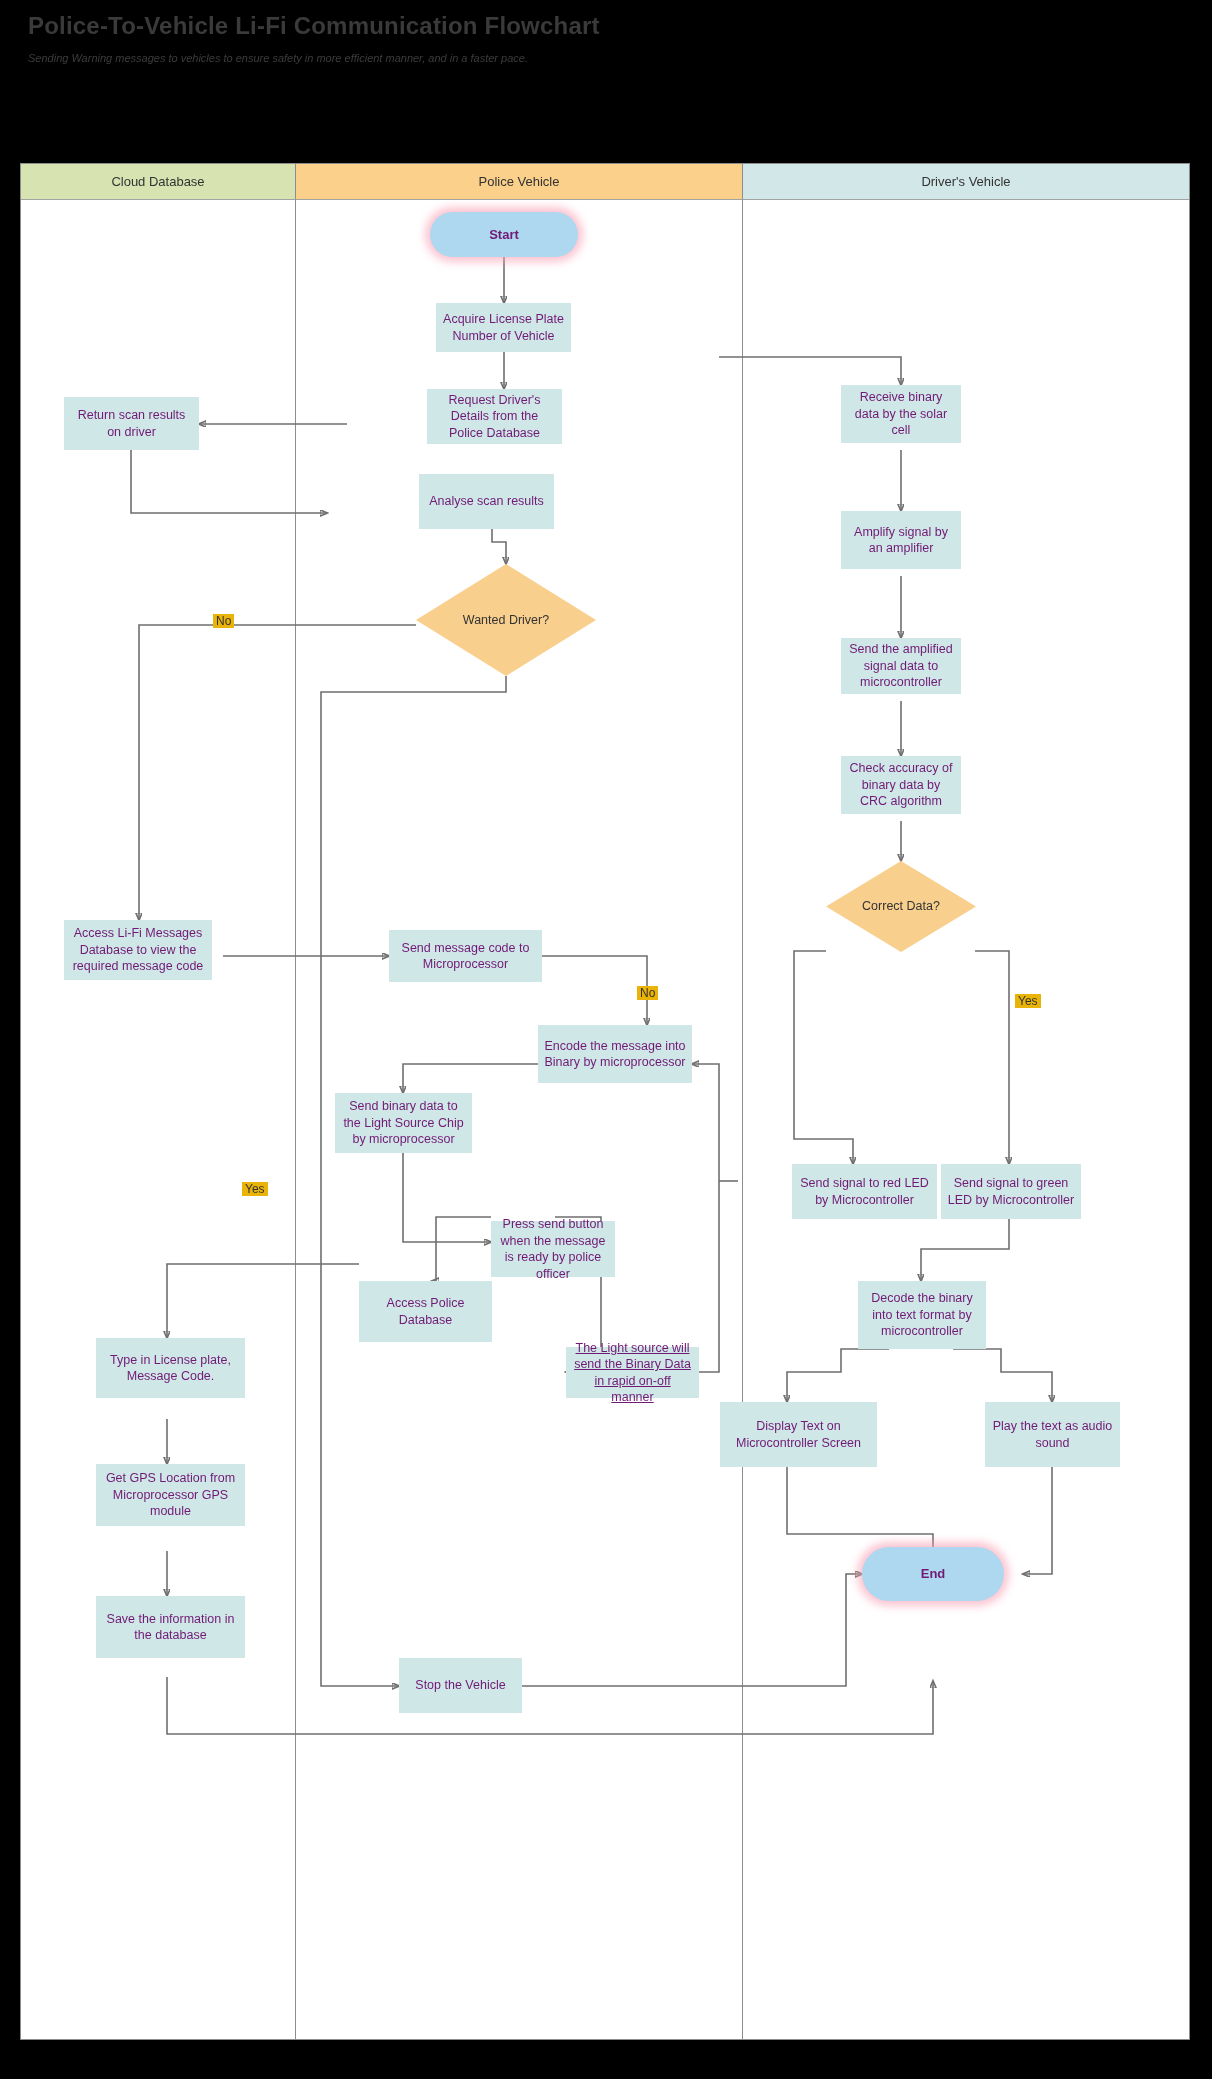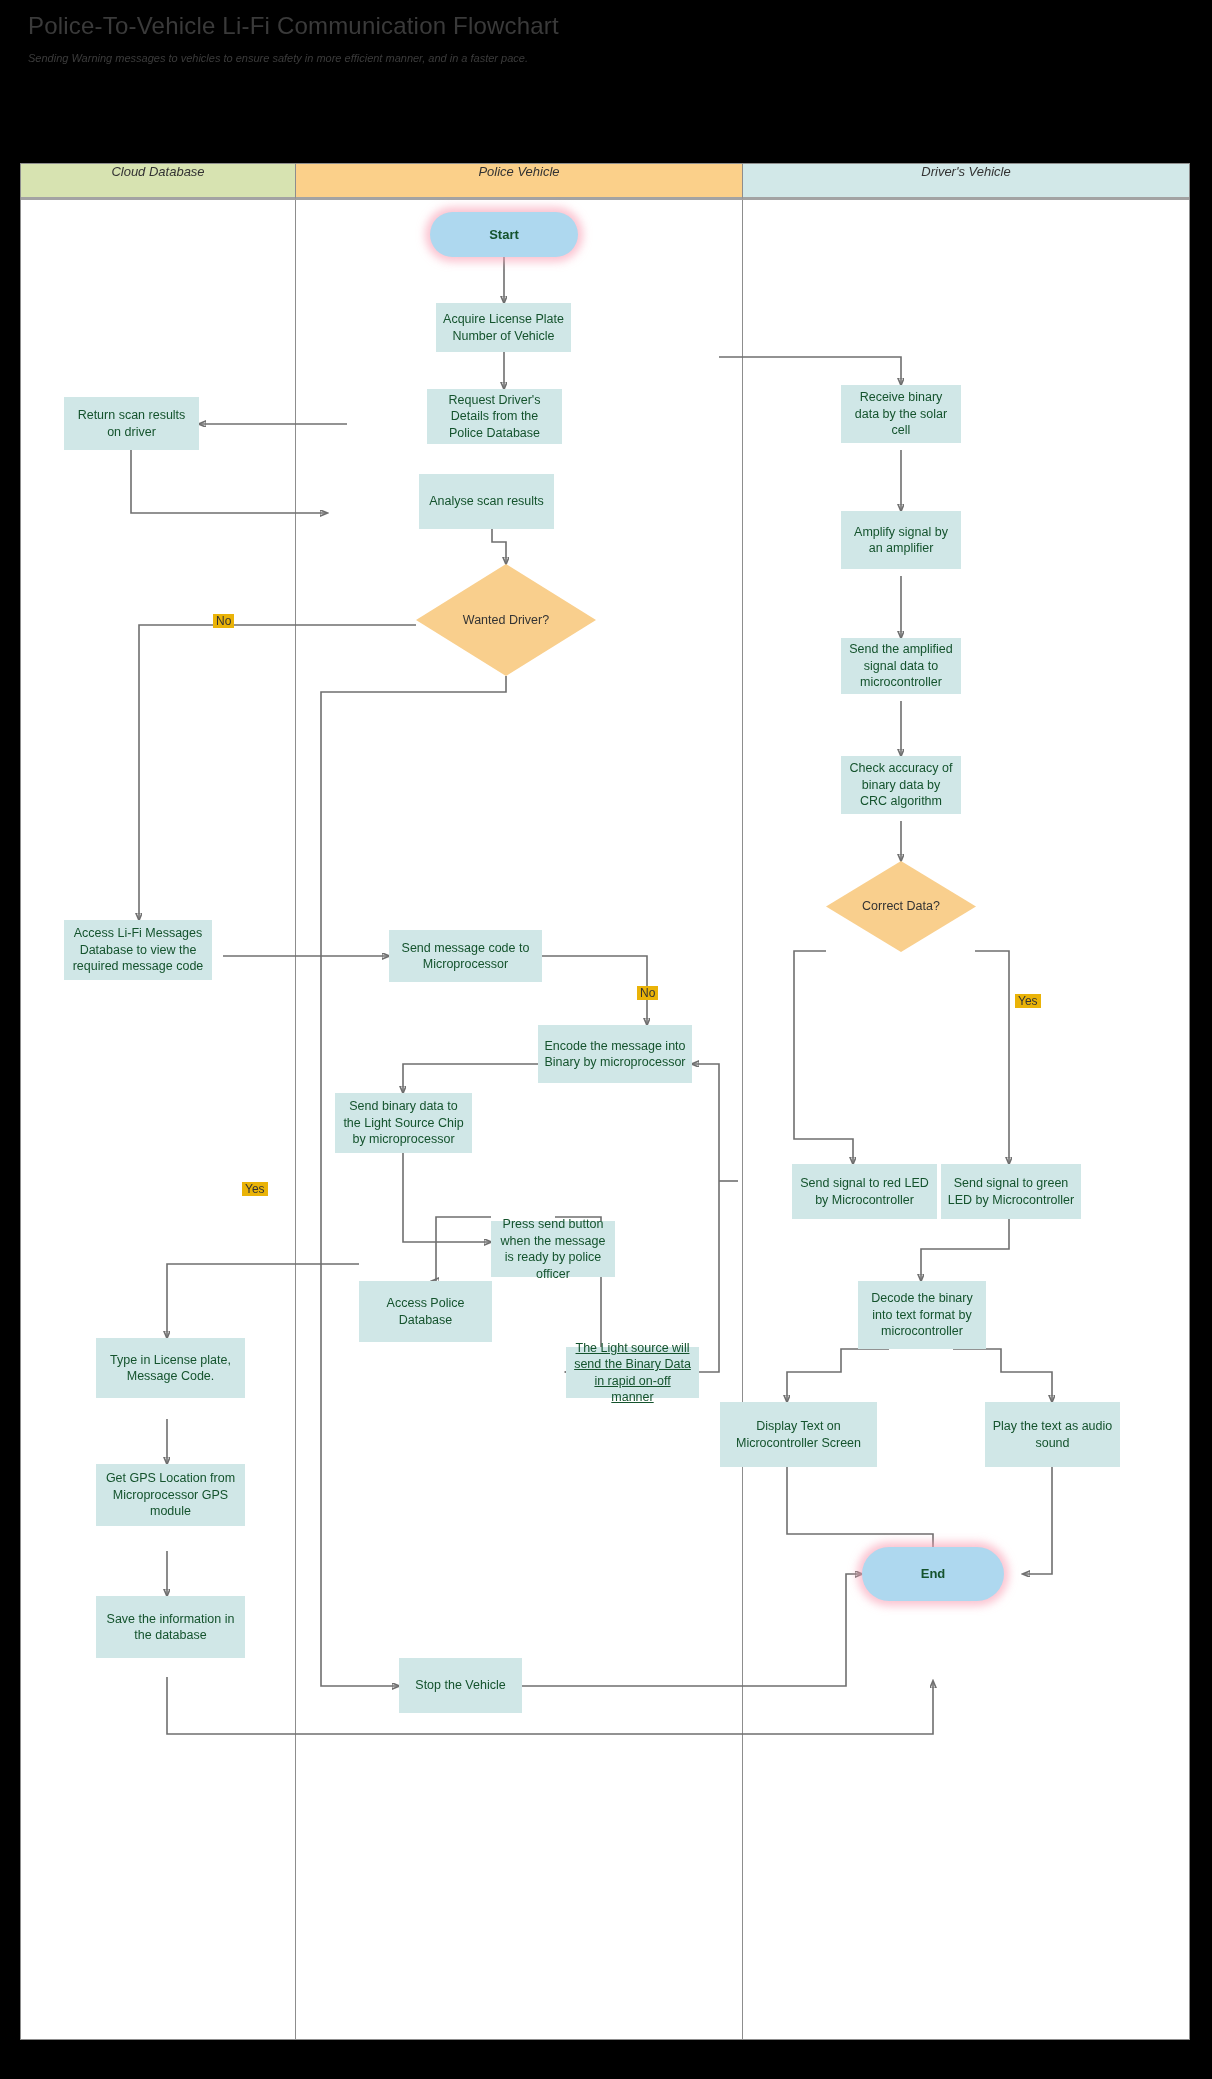--- a/index.html
+++ b/index.html
@@ -1,40 +1,40 @@
 <!DOCTYPE html>
 <html><head>
 <meta charset="utf-8">
 <style>
   html,body{margin:0;padding:0;background:#000;}
   body{width:1212px;height:2079px;position:relative;font-family:"Liberation Sans",sans-serif;overflow:hidden;}
 
   
   #title-block{position:absolute;left:28px;top:10px;width:900px;}
-  #doc-title{font-size:24px;color:#3a3a3a;font-weight:400;letter-spacing:.2px;line-height:1.3;}
+  #doc-title{font-size:24px;color:#3a3a3a;font-weight:700;letter-spacing:.2px;line-height:1.3;}
   #doc-subtitle{font-size:16px;color:#3f3f3f;font-weight:400;margin-top:4px;line-height:1.3;}
   #doc-tagline{font-size:11px;color:#3c3c3c;font-style:italic;margin-top:10px;line-height:1.3;}
 
   
   #canvas{position:absolute;left:20px;top:163px;width:1170px;height:1877px;background:#ffffff;
           border:1px solid #8d8d8d;box-sizing:border-box;}
   #lane-header{position:absolute;left:0;top:0;height:36px;width:100%;display:flex;box-sizing:border-box;}
-  .lane-head{display:flex;justify-content:center;font-size:13px;color:#333;
-             border-right:1px solid #8d8d8d;border-bottom:3px solid #a3a3a3;box-sizing:border-box;font-style:italic;}
+  .lane-head{display:flex;align-items:center;justify-content:center;font-size:13px;color:#333;
+             border-right:1px solid #8d8d8d;border-bottom:1px solid #a3a3a3;box-sizing:border-box;}
   .lane-head:last-child{border-right:none;}
   .lane-body{position:absolute;top:36px;bottom:0;border-right:1px solid #8d8d8d;box-sizing:border-box;}
   .lane-body.last{border-right:none;}
 
   
   #wires{position:absolute;left:0;top:0;width:1170px;height:1877px;pointer-events:none;}
   #wires path,#wires line{stroke:#6f6f6f;stroke-width:1.6;fill:none;}
 
   
   .node{position:absolute;box-sizing:border-box;display:flex;align-items:center;justify-content:center;
-        text-align:center;font-size:12.5px;color:#14532d;line-height:1.32;padding:4px 6px;}
+        text-align:center;font-size:12.5px;color:#701a75;line-height:1.32;padding:4px 6px;}
   .proc{background:#d0e7e7;}
   .term{background:#aed8ef;border-radius:46px;font-weight:bold;font-size:13px;
         box-shadow:0 0 9px 5px rgba(248,160,180,.62);}
   .dec-wrap{position:absolute;}
   .dec-wrap svg{position:absolute;left:0;top:0;}
   .dec-label{position:absolute;left:0;top:0;width:100%;height:100%;display:flex;align-items:center;
              justify-content:center;text-align:center;font-size:12.5px;color:#333;line-height:1.32;}
   .edge-label{position:absolute;font-size:12px;color:#333;background:#eab308;padding:0 3px;}
 </style>
 </head>

